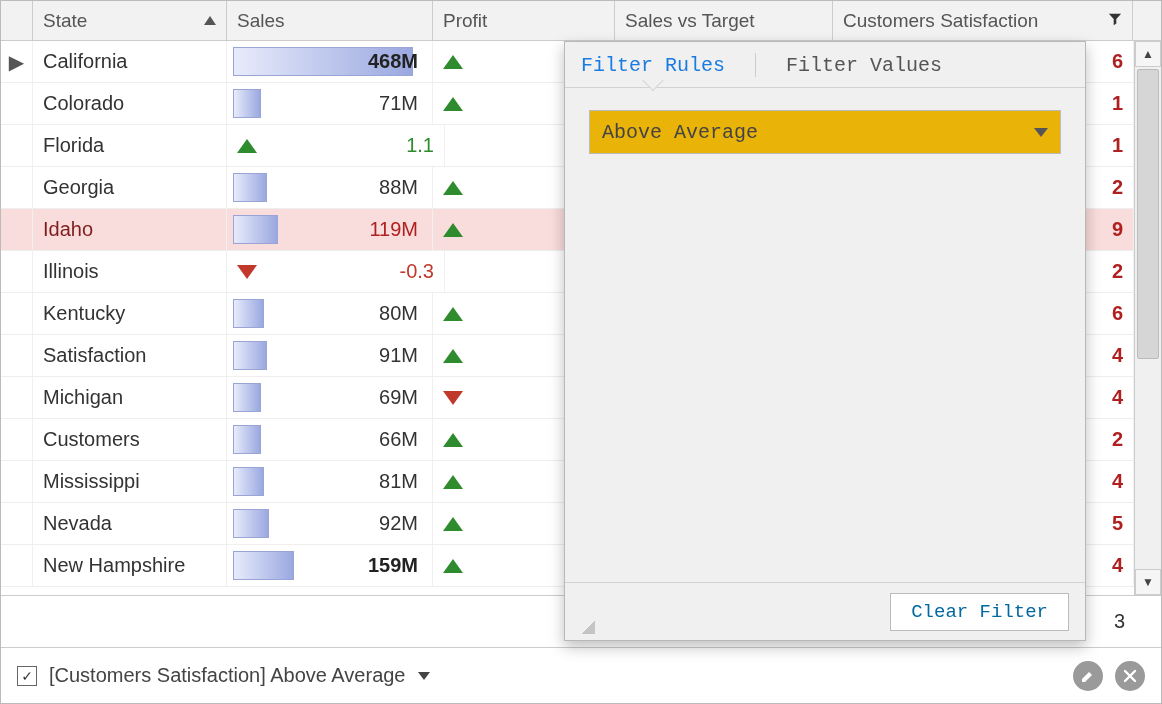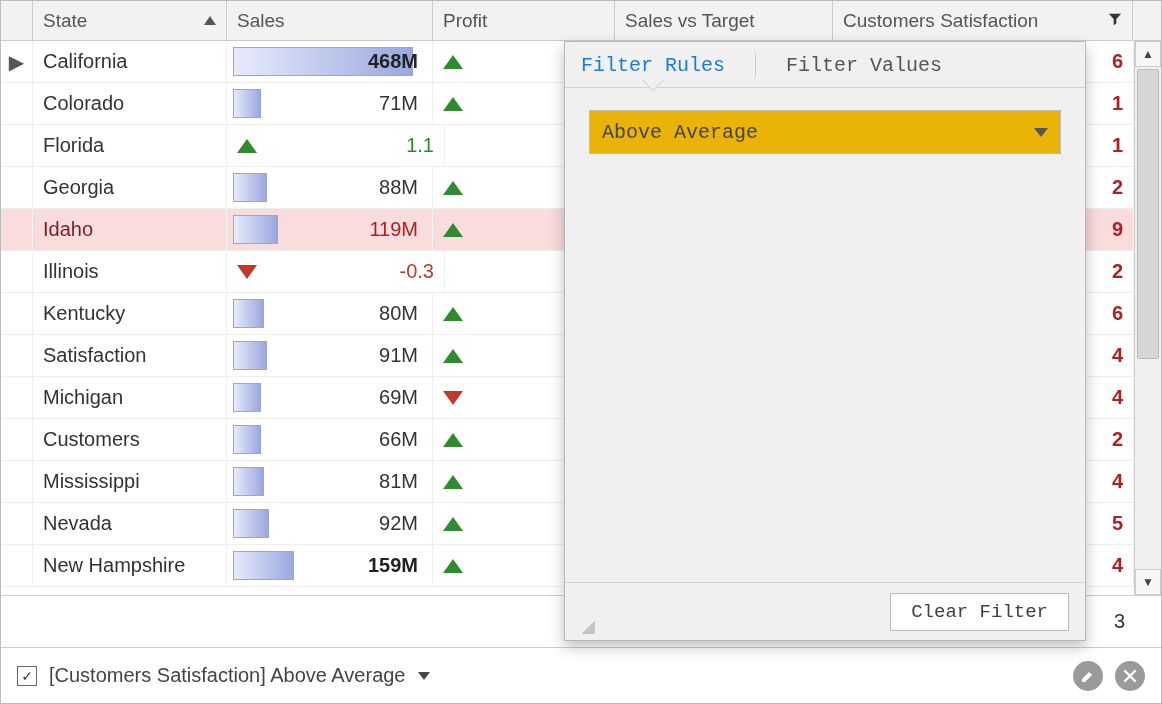--- a/index.html
+++ b/index.html
@@ -217,21 +217,21 @@
   .popup .resize-grip{
     width:14px;height:14px;
     background:
       linear-gradient(135deg, transparent 50%, #999 50%),
       linear-gradient(135deg, transparent 60%, #eee 60%);
     align-self:flex-end; margin-bottom:6px; margin-right:auto;
     opacity:.5;
   }
   .popup .clear-btn {
     height:38px; padding:0 20px; background:#fff; border:1px solid #bbb;
-    font-size:19px; color:#404040; display:flex; align-items:center;
+    font-size:19px; color:#0369a1; display:flex; align-items:center;
   }
   
 </style>
 </head>
 <body>
 
 <div class="app">
 
   <div class="grid-header">
     <div class="col expander"></div>

